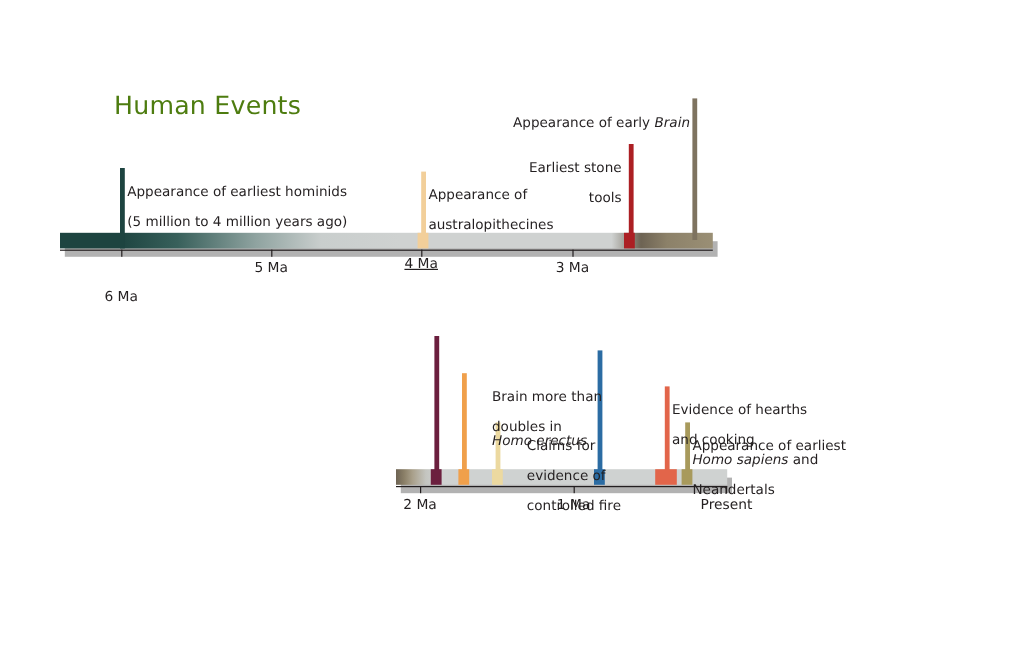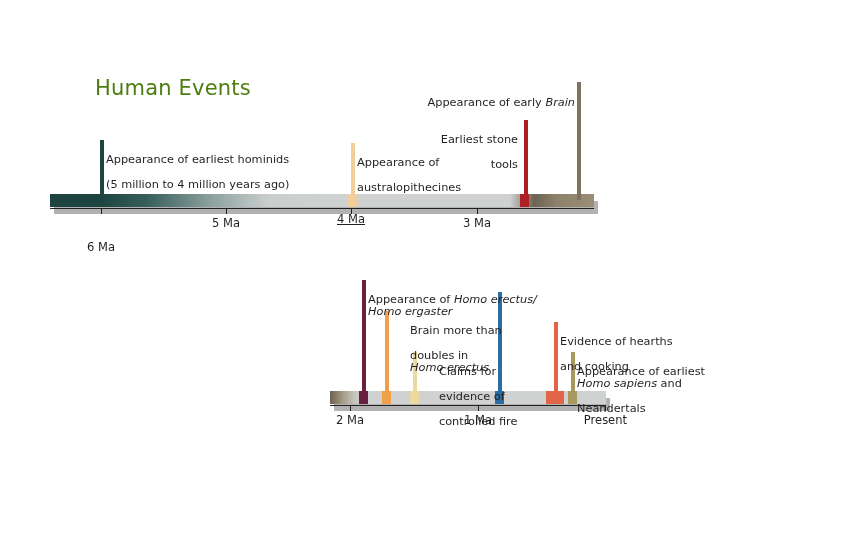--- a/index.html
+++ b/index.html
@@ -197,23 +197,20 @@
 
   <div class="axis-line" style="left:330px; top:405px; width:276px;"></div>
   <div class="tick" style="left:350px; top:405px;"></div>
   <div class="tick" style="left:478px; top:405px;"></div>
   <div class="tick" style="left:605px; top:405px;"></div>
 
   <div class="tick-label" style="left:350px; top:413px;">2 Ma</div>
   <div class="tick-label" style="left:478px; top:413px;">1 Ma</div>
   <div class="tick-label right-anchor" style="left:627px; top:413px;">Present</div>
 
-  <div class="callout" style="left:368px; top:281px; width:170px;">
-    <span>Appearance of </span><i>Homo erectus/</i><br><i>Homo ergaster</i>
-  </div>
 
   <div class="callout" style="left:410px; top:312px; width:130px;">
     <span>Brain more than</span><br>
     <span>doubles in</span><br><i>Homo erectus</i>
   </div>
 
   <div class="callout" style="left:419px; top:353px; width:120px;margin-left:20px;">
     <span>Claims for</span><br>
     <span>evidence of</span><br>
     <span>controlled fire</span>

